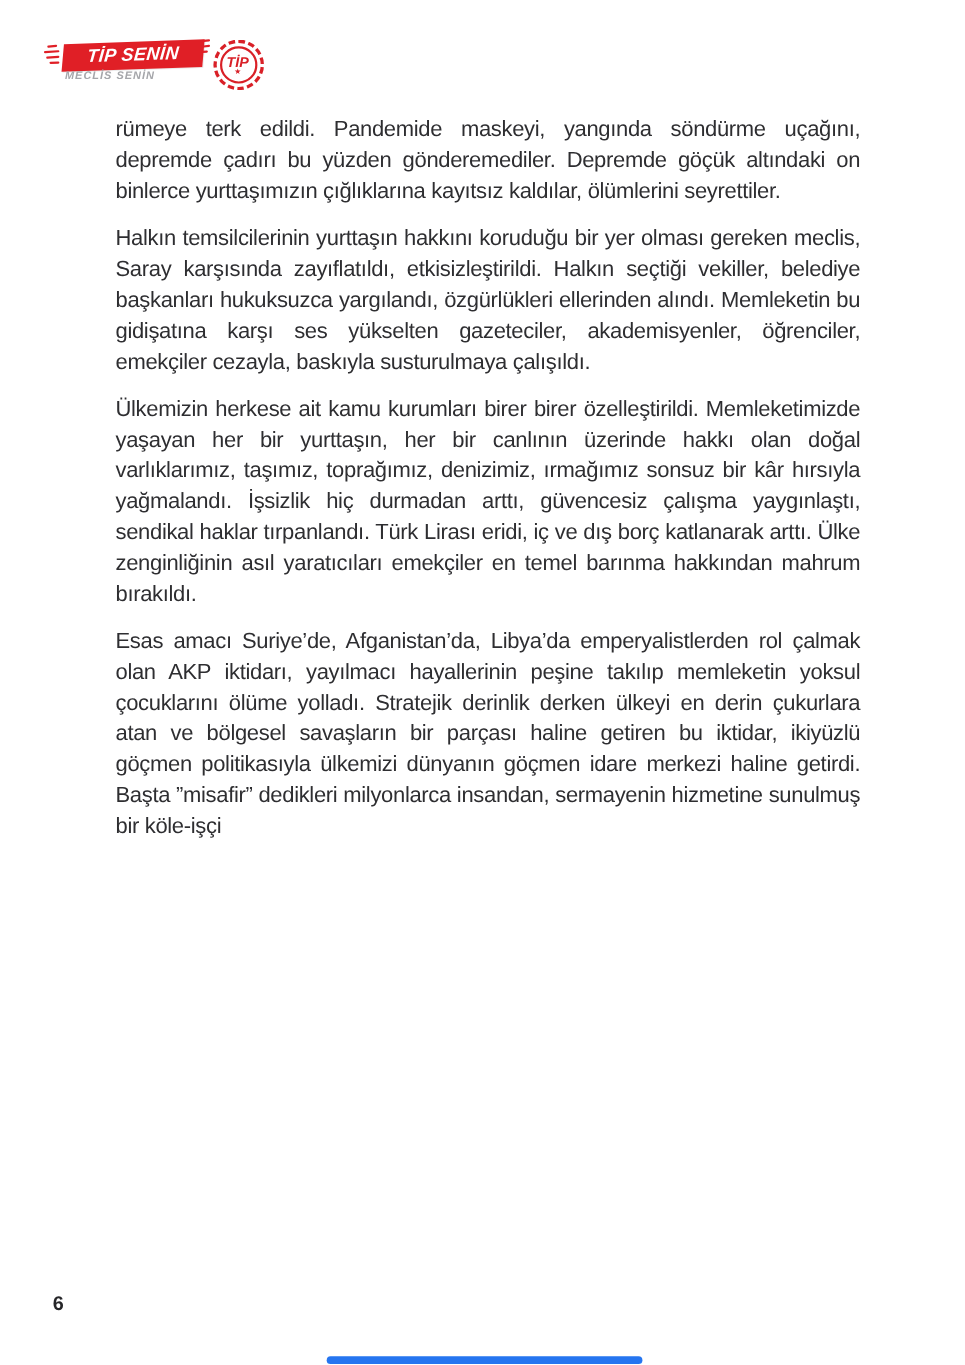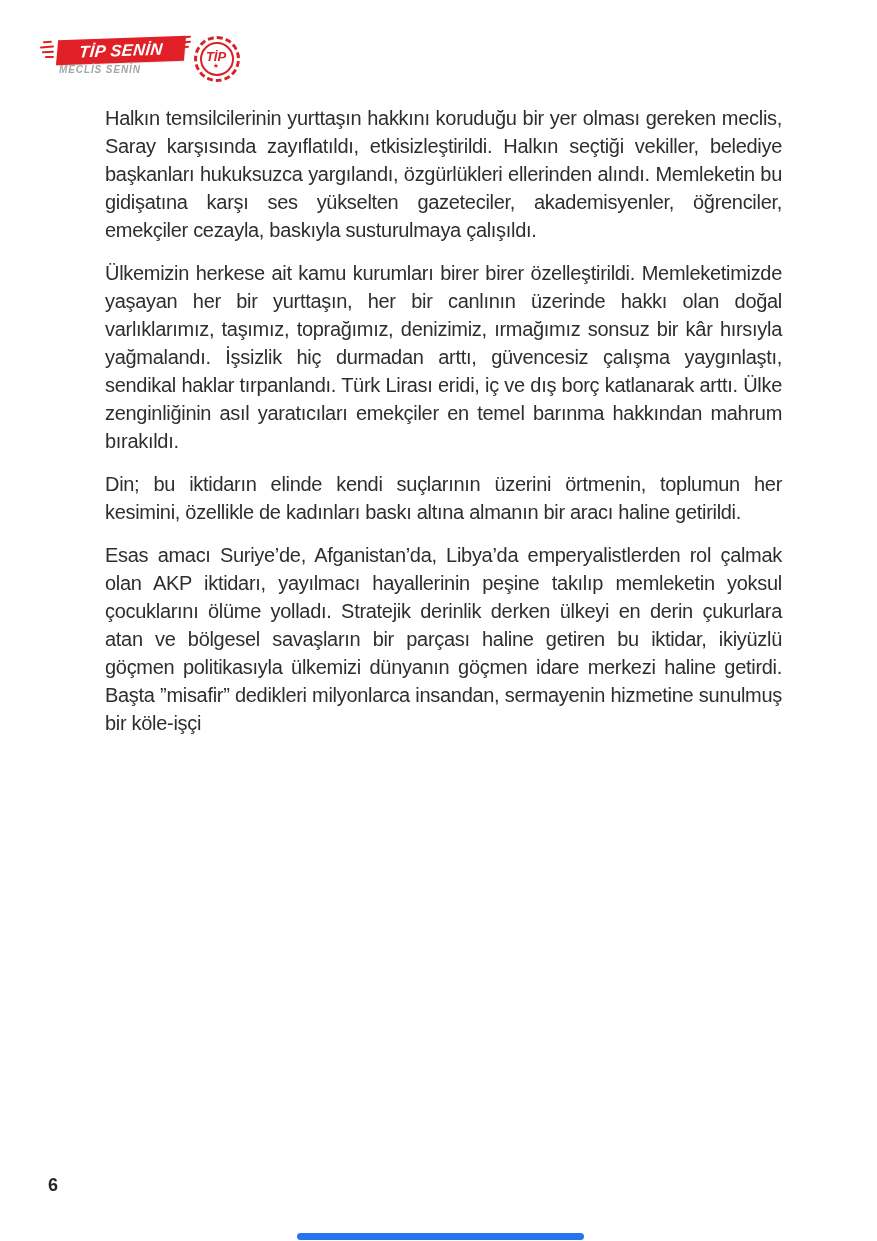--- a/index.html
+++ b/index.html
@@ -107,23 +107,23 @@
 
     <div class="badge">
       <div class="badge-ring"></div>
       <div class="badge-inner"></div>
       <div class="badge-text">TİP</div>
       <div class="badge-star">★</div>
     </div>
   </header>
 
   <main class="content">
+    <p>rümeye terk edildi. Pandemide maskeyi, yangında söndürme uçağını, depremde çadırı bu yüzden gönderemediler. Depremde göçük altındaki on binlerce yurttaşımızın çığlıklarına kayıtsız kaldılar, ölümlerini seyrettiler.</p>
     <p>Halkın temsilcilerinin yurttaşın hakkını koruduğu bir yer olması gereken meclis, Saray karşısında zayıflatıldı, etkisizleştirildi. Halkın seçtiği vekiller, belediye başkanları hukuksuzca yargılandı, özgürlükleri ellerinden alındı. Memleketin bu gidişatına karşı ses yükselten gazeteciler, akademisyenler, öğrenciler, emekçiler cezayla, baskıyla susturulmaya çalışıldı.</p>
     <p>Ülkemizin herkese ait kamu kurumları birer birer özelleştirildi. Memleketimizde yaşayan her bir yurttaşın, her bir canlının üzerinde hakkı olan doğal varlıklarımız, taşımız, toprağımız, denizimiz, ırmağımız sonsuz bir kâr hırsıyla yağmalandı. İşsizlik hiç durmadan arttı, güvencesiz çalışma yaygınlaştı, sendikal haklar tırpanlandı. Türk Lirası eridi, iç ve dış borç katlanarak arttı. Ülke zenginliğinin asıl yaratıcıları emekçiler en temel barınma hakkından mahrum bırakıldı.</p>
-    <p>Din; bu iktidarın elinde kendi suçlarının üzerini örtmenin, toplumun her kesimini, özellikle de kadınları baskı altına almanın bir aracı haline getirildi.</p>
     <p>Esas amacı Suriye’de, Afganistan’da, Libya’da emperyalistlerden rol çalmak olan AKP iktidarı, yayılmacı hayallerinin peşine takılıp memleketin yoksul çocuklarını ölüme yolladı. Stratejik derinlik derken ülkeyi en derin çukurlara atan ve bölgesel savaşların bir parçası haline getiren bu iktidar, ikiyüzlü göçmen politikasıyla ülkemizi dünyanın göçmen idare merkezi haline getirdi. Başta ”misafir” dedikleri milyonlarca insandan, sermayenin hizmetine sunulmuş bir köle-işçi</p>
   </main>
 
   <div class="page-number">6</div>
 
   <div class="bottom-bar"></div>
 
 </div>
 
 </body></html>

